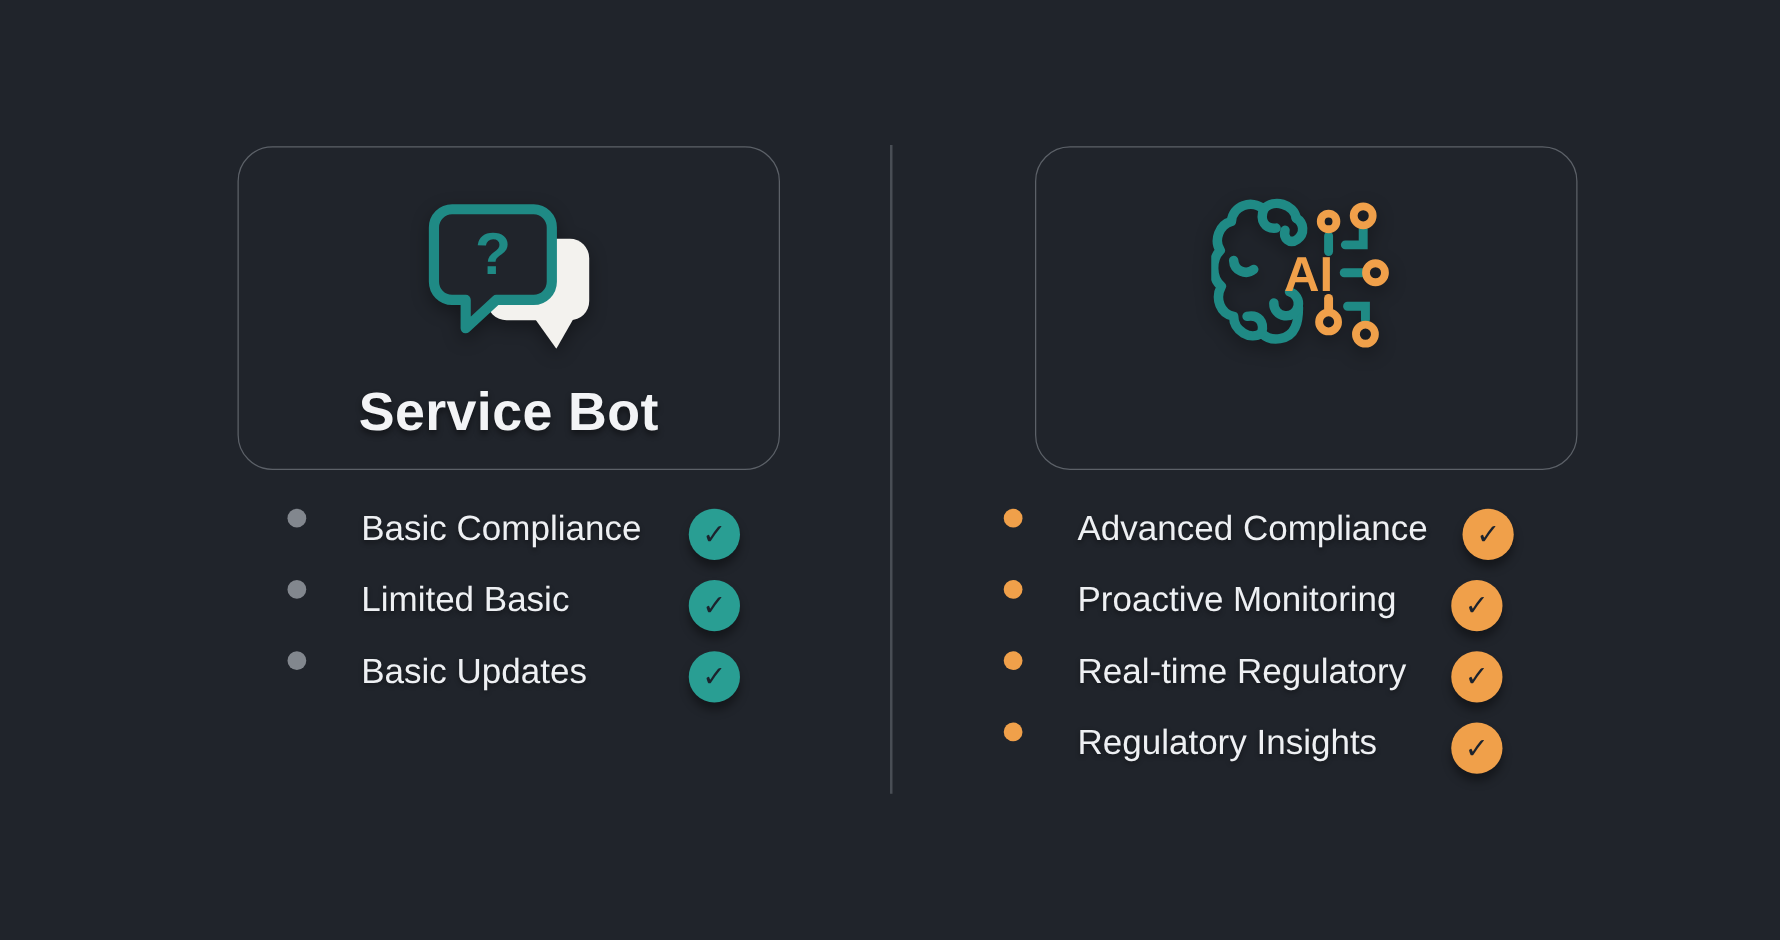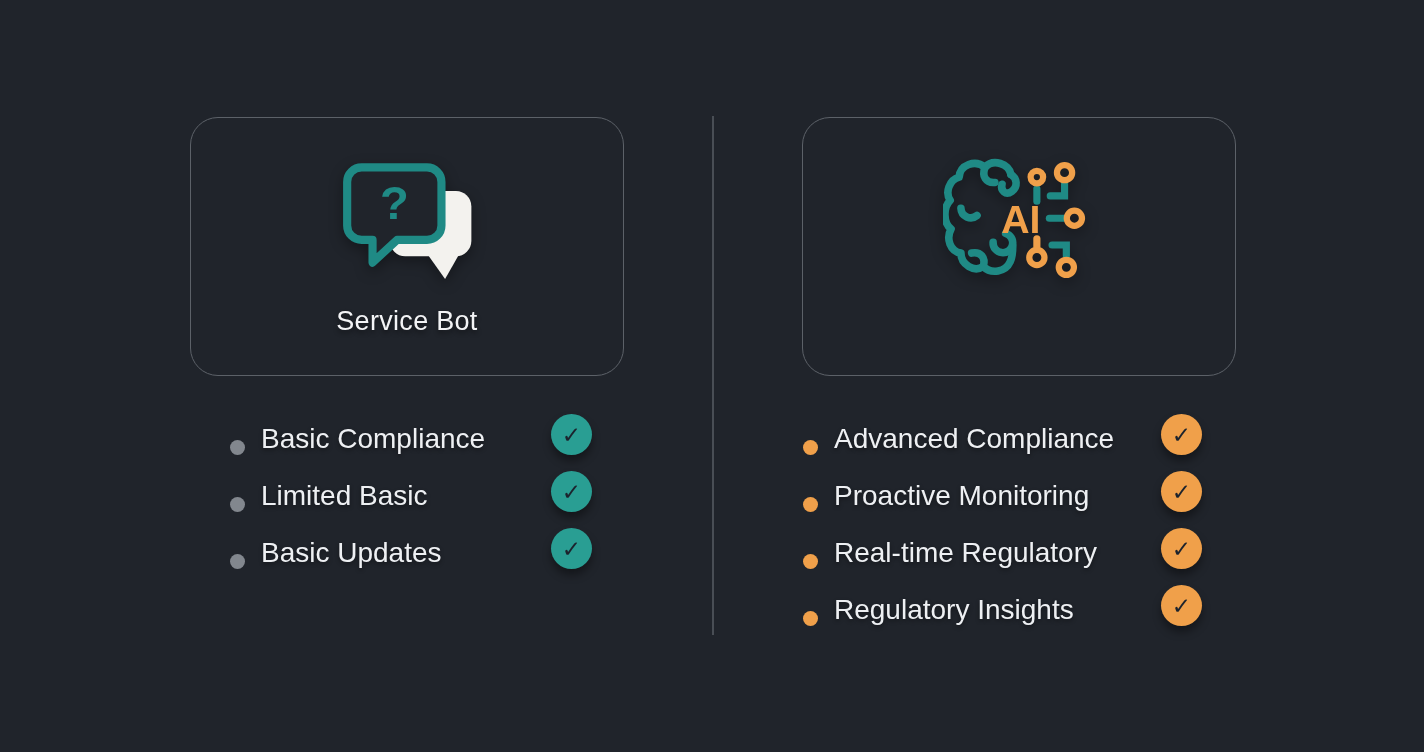--- a/index.html
+++ b/index.html
@@ -16,40 +16,40 @@
     background:#51565d;opacity:.85;
   }
   .card{
     position:absolute;top:117px;width:434px;height:259px;
     box-sizing:border-box;
     border:1.5px solid #5c6168;
     border-radius:28px;
     display:flex;flex-direction:column;align-items:center;
   }
   .card-left{left:190px;}
-  .card-right{left:802px;}
+  .card-right{left:828px;}
   .icon-wrap{
     height:136px;margin-top:34px;
     display:flex;align-items:center;justify-content:center;
     filter:drop-shadow(0 5px 7px rgba(0,0,0,.35));
   }
   .card-title{
     margin:18px 0 0 0;
-    font-size:27px;font-weight:400;letter-spacing:.3px;
+    font-size:43px;font-weight:700;letter-spacing:.3px;
     color:#f3f4f6;
     text-shadow:0 3px 5px rgba(0,0,0,.45);
   }
   .features{
     position:absolute;list-style:none;margin:0;padding:0;
   }
   .features-left{left:230px;top:407px;width:362px;}
   .features-right{left:803px;top:407px;width:399px;}
   .feature-row{
-    display:flex;align-items:flex-end;
-    height:48px;margin-bottom:9px;
+    display:flex;align-items:flex-start;
+    height:48px;margin-bottom:9px;gap:28px;
   }
   .bullet{
     width:15px;height:15px;border-radius:50%;
     margin-right:16px;flex:0 0 auto;
   }
   .bullet-gray{background:#82878e;}
   .bullet-orange{background:#f0a04a;}
   .feature-label{
     font-size:28px;color:#eef0f3;font-weight:400;
     text-shadow:0 2px 4px rgba(0,0,0,.4);

